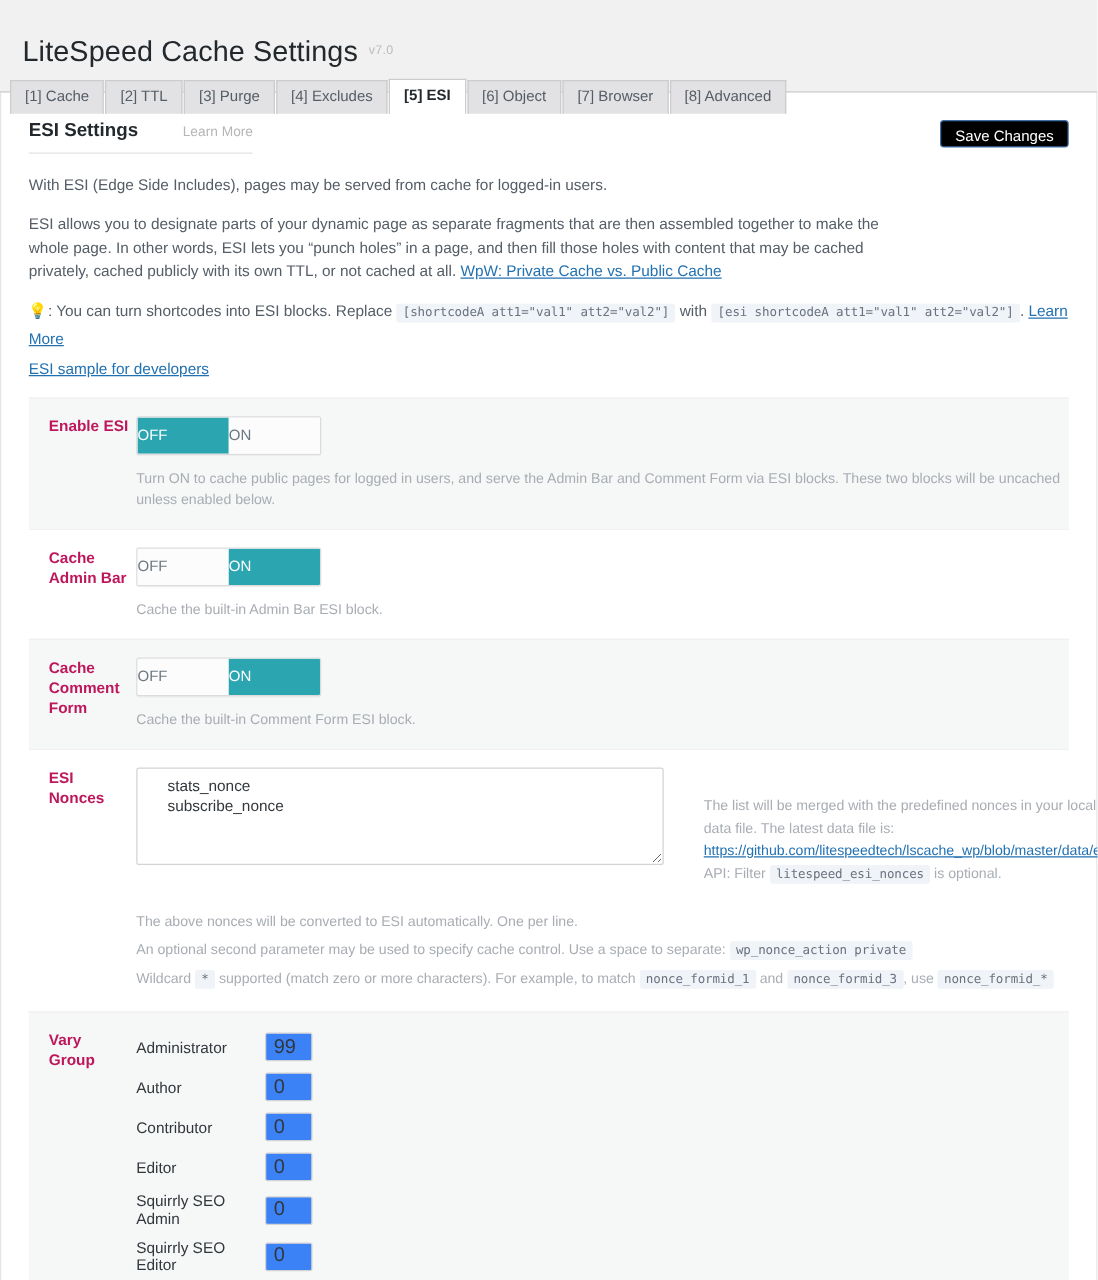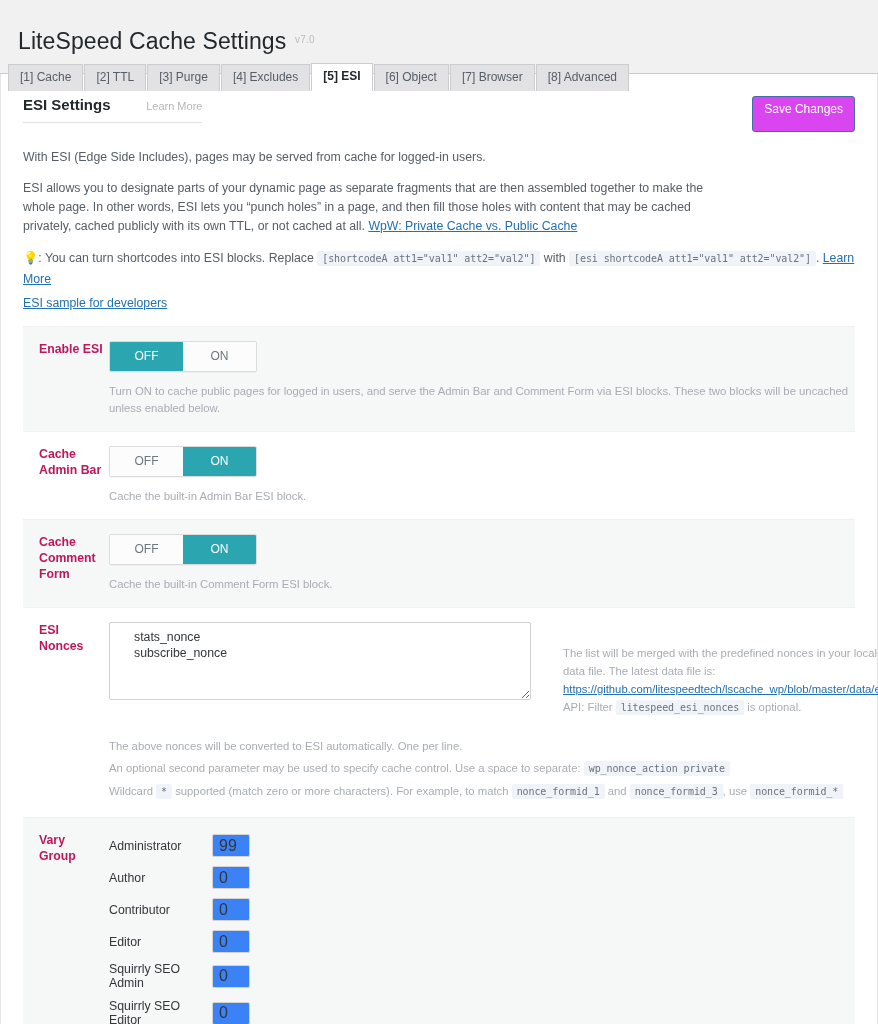--- a/index.html
+++ b/index.html
@@ -94,25 +94,25 @@
   }
   .learn-more-top {
     display: inline-block;
     font-size: 11px;
     color: #b6b6b6;
     margin-left: 32px;
     text-decoration: none;
   }
   .spacer { flex: 1; }
   .btn-primary {
-    background: #d946ef;
+    background: #000000;
     border: 1px solid #3f6fa6;
     color: #fff;
     font-size: 12px;
-    padding: 5px 11px 14px 11px;
+    padding: 5px 11px 0 11px;
     border-radius: 3px;
     cursor: pointer;
     line-height: 15px;
     font-family: "Liberation Sans", sans-serif;
   }
 
   .body-text {
     padding: 0 22px;
     margin-top: 16px;
     color: #555d66;
@@ -171,21 +171,21 @@
     display: inline-flex;
     border: 1px solid #dcdcdc;
     border-radius: 2px;
     overflow: hidden;
     background: #fff;
     box-shadow: 0 1px 0 rgba(0,0,0,.04);
   }
   .toggle span {
     display: inline-block;
     width: 73px;
-    text-align: center;
+    text-align: left;
     padding: 7px 0 8px 0;
     font-size: 12px;
     color: #6c7781;
     background: #fcfcfc;
     cursor: pointer;
     line-height: 14px;
   }
   .toggle span.on {
     background: #2ba6b1;
     color: #ffffff;

